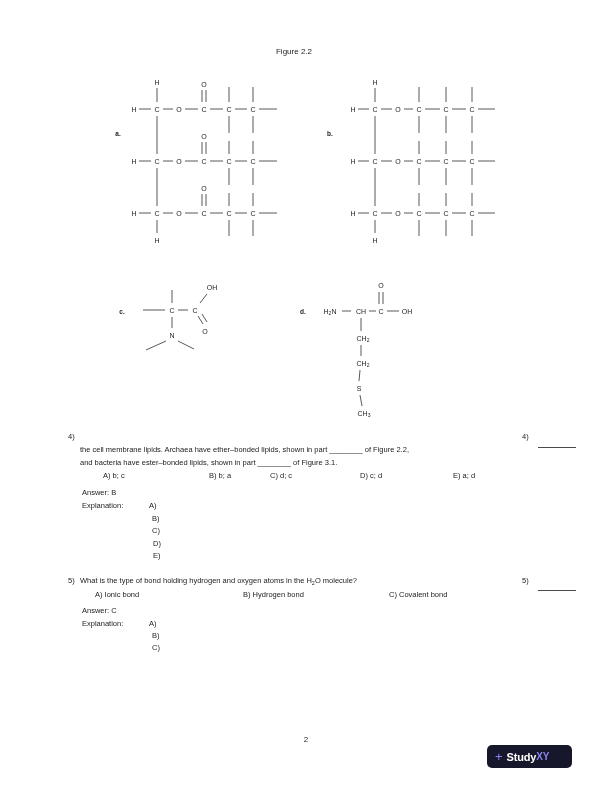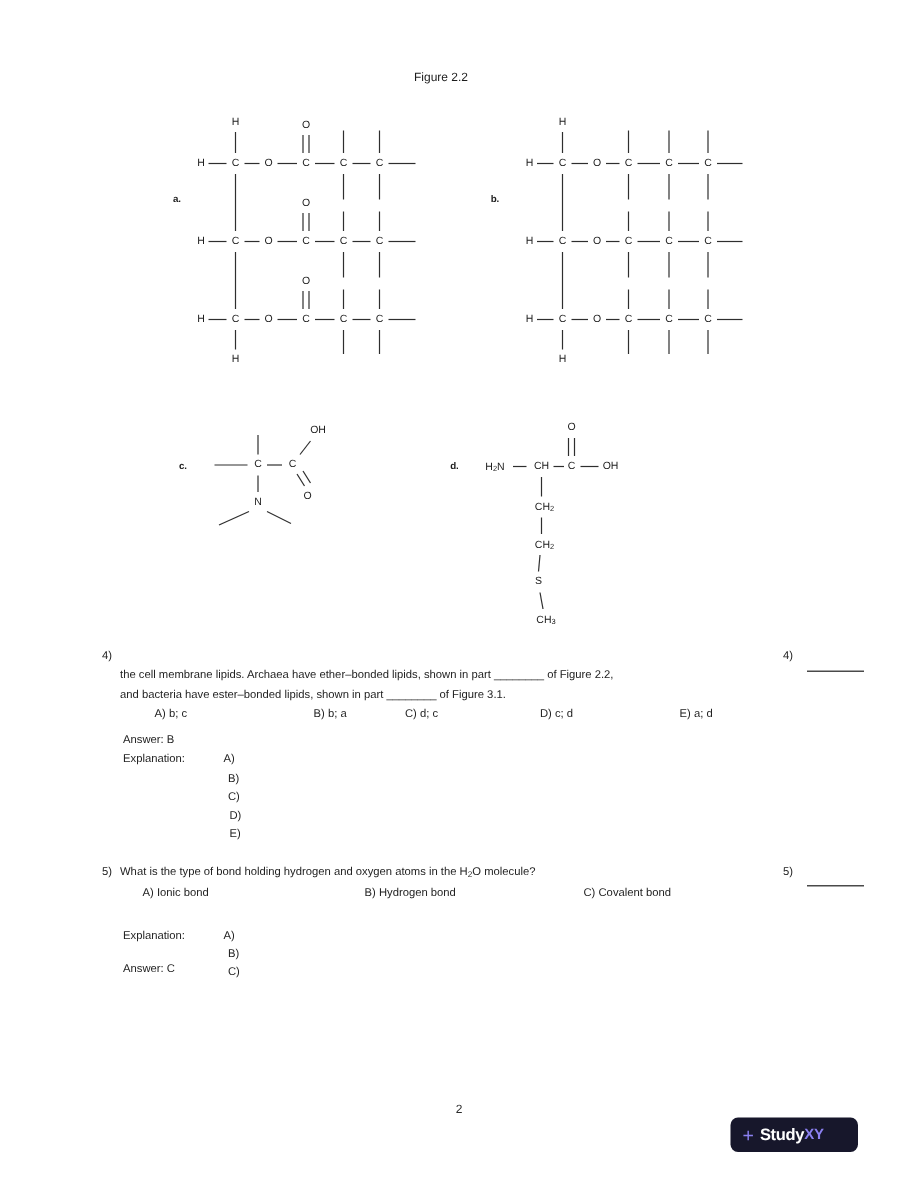--- a/index.html
+++ b/index.html
@@ -223,21 +223,21 @@
     <span>What is the type of bond holding hydrogen and oxygen atoms in the H</span><span class="sub">2</span><span>O molecule?</span>
   </div>
 
   <div class="abs qnum" style="left:522px; top:576px;">5)</div>
   <div class="abs blank-line" style="left:538px; top:590px; width:38px;"></div>
 
   <div class="abs qtext" style="left:95px;  top:590px;">A) Ionic bond</div>
   <div class="abs qtext" style="left:243px; top:590px;">B) Hydrogen bond</div>
   <div class="abs qtext" style="left:389px; top:590px;">C) Covalent bond</div>
 
-  <div class="abs qtext" style="left:82px; top:606px;margin-top:35px;">
+  <div class="abs qtext" style="left:82px; top:606px;">
     <span>Answer:</span>
     <span>C</span>
   </div>
   <div class="abs qtext" style="left:82px;  top:619px;">Explanation:</div>
   <div class="abs qtext" style="left:149px; top:619px;">A)</div>
   <div class="abs qtext" style="left:152px; top:631px;">B)</div>
   <div class="abs qtext" style="left:152px; top:643px;">C)</div>
 
   <div class="abs page-num" style="top:735px; left:0;">2</div>
 

